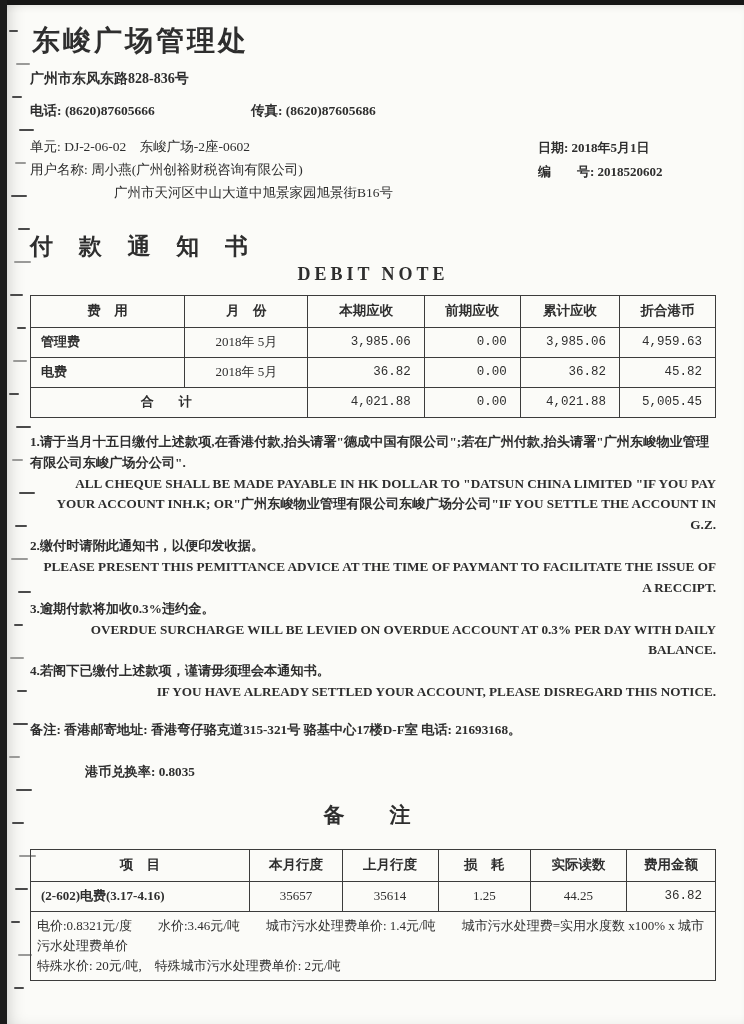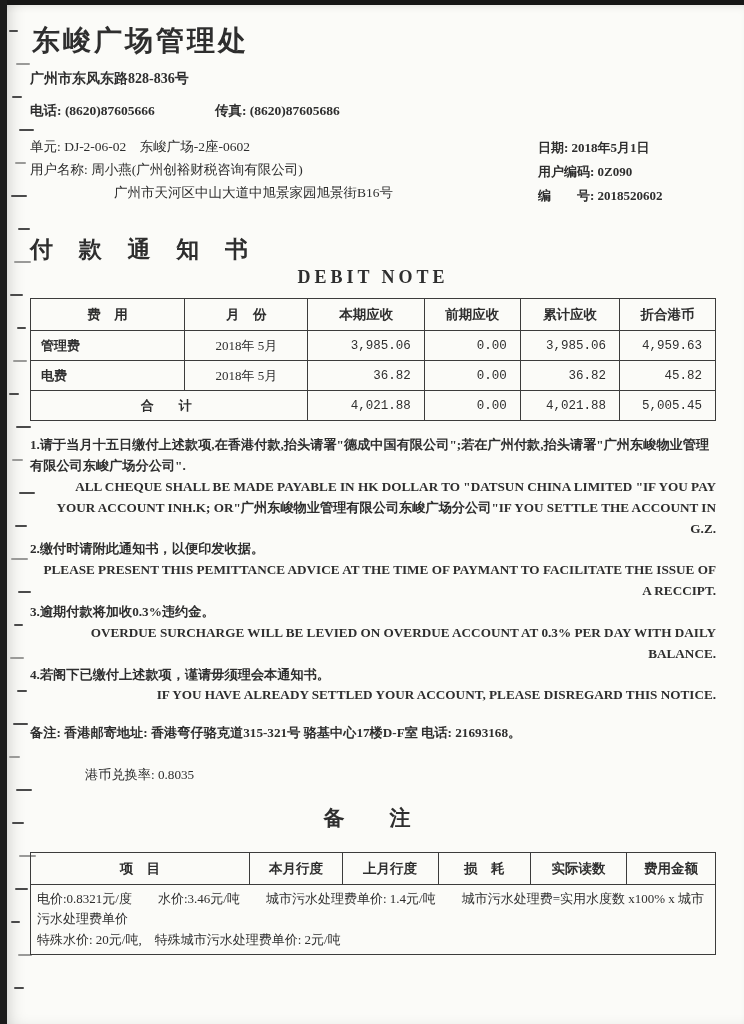--- a/index.html
+++ b/index.html
@@ -20,21 +20,21 @@
   .margin-marks { position:absolute; top:0; left:0; width:30px; height:1024px; }
   .margin-marks .dash { position:absolute; height:2px; background:#4a4a4a; border-radius:1px; }
   .margin-marks .dash.faint { background:#9a9a98; height:2px; }
 
   .content { position:absolute; left:30px; top:18px; width:686px; }
 
   
   .co-title { font-size:28px; font-weight:bold; letter-spacing:3px; margin:4px 0 0 2px; }
   .co-address { font-size:14px; font-weight:bold; margin-top:10px; }
   .phone-row { font-size:13.5px; font-weight:bold; margin-top:14px; display:flex; }
-  .phone-row .fax { margin-left:60px; }
+  .phone-row .fax { margin-left:96px; }
 
   
   .meta-row { display:flex; margin-top:16px; }
   .meta-left { flex:1; font-size:13.5px; font-weight:normal; line-height:1.7; }
   .meta-left .indent { padding-left:84px; }
   .meta-right { width:178px; font-size:13px; font-weight:bold; line-height:1.85; }
 
   
   .doc-title-cn { text-align:left; font-size:23px; font-weight:bold; letter-spacing:10px; margin-top:26px; }
   .doc-title-en { text-align:center; font-size:18px; font-weight:bold; letter-spacing:4px; margin-top:2px; }
@@ -48,21 +48,21 @@
   td.center { text-align:center; }
   td.num { text-align:right; padding-right:13px; font-family:"Liberation Mono","DejaVu Sans Mono",monospace; font-size:12.5px; }
   td.total-label { text-align:center; font-weight:bold; letter-spacing:6px; }
 
   .debit-table { margin-top:10px; }
 
   
   .notes { margin-top:14px; font-size:13.2px; font-weight:bold; line-height:1.58; }
   .notes .en { padding-left:7px; font-weight:bold;text-align:right; }
   .remark-line { margin-top:18px; font-size:13.2px; font-weight:bold; }
-  .exchange-line { margin-top:24px; margin-left:55px; font-size:13.2px; font-weight:normal; }
+  .exchange-line { margin-top:24px; margin-left:55px; font-size:13.2px; font-weight:bold; }
 
   .remark-title { text-align:center; font-size:21px; font-weight:bold; letter-spacing:12px; margin-top:20px; }
   .meter-table { margin-top:20px; }
   .meter-table td.footer-cell { height:auto; padding:4px 6px; font-size:13px; font-weight:normal; line-height:1.55; text-align:left; }
   .meter-table td.footer-cell div { white-space:pre-wrap; }
 </style>
 </head>
 <body>
 
 <div class="page">
@@ -111,21 +111,20 @@
     </div>
 
     <div class="meta-row">
       <div class="meta-left">
         <div>单元: DJ-2-06-02　东峻广场-2座-0602</div>
         <div><span>用户名称:</span> <span>周小燕(广州创裕财税咨询有限公司)</span></div>
         <div class="indent">广州市天河区中山大道中旭景家园旭景街B16号</div>
       </div>
       <div class="meta-right">
         <div>日期: 2018年5月1日</div>
-        <div>用户编码: 0Z090</div>
         <div>编　　号: 2018520602</div>
       </div>
     </div>
 
     <div class="doc-title-cn">付 款 通 知 书</div>
     <div class="doc-title-en">DEBIT NOTE</div>
 
     <table class="debit-table">
       <colgroup>
         <col style="width:22.5%">
@@ -198,20 +197,28 @@
       <tbody>
           <tr>
         <th>项　目</th>
         <th>本月行度</th>
         <th>上月行度</th>
         <th>损　耗</th>
         <th>实际读数</th>
         <th>费用金额</th>
       </tr>
       <tr>
+        <td class="left">(2-602)电费(3.17-4.16)</td>
+        <td class="center">35657</td>
+        <td class="center">35614</td>
+        <td class="center">1.25</td>
+        <td class="center">44.25</td>
+        <td class="num">36.82</td>
+      </tr>
+      <tr>
         <td class="footer-cell" colspan="6">
           <div>电价:0.8321元/度　　水价:3.46元/吨　　城市污水处理费单价: 1.4元/吨　　城市污水处理费=实用水度数 x100% x 城市污水处理费单价</div>
           <div>特殊水价: 20元/吨,　特殊城市污水处理费单价: 2元/吨</div>
         </td>
       </tr>
     </tbody>
       </table>
 
   </div>
 </div>

